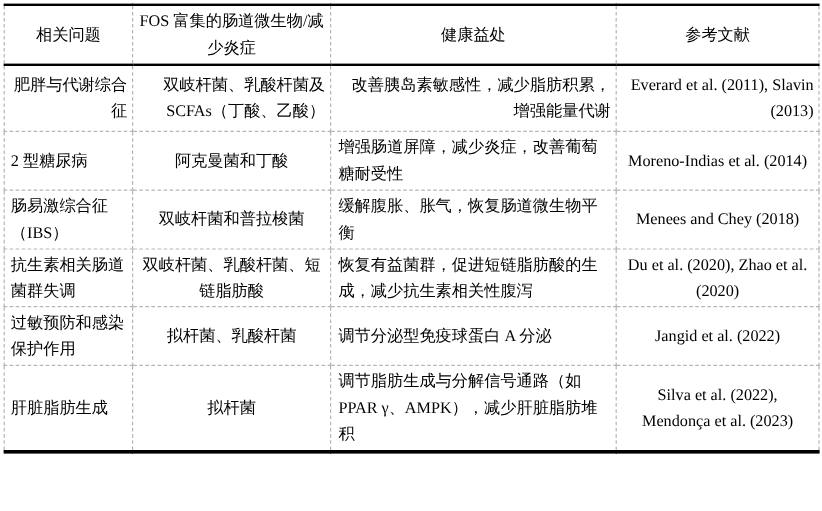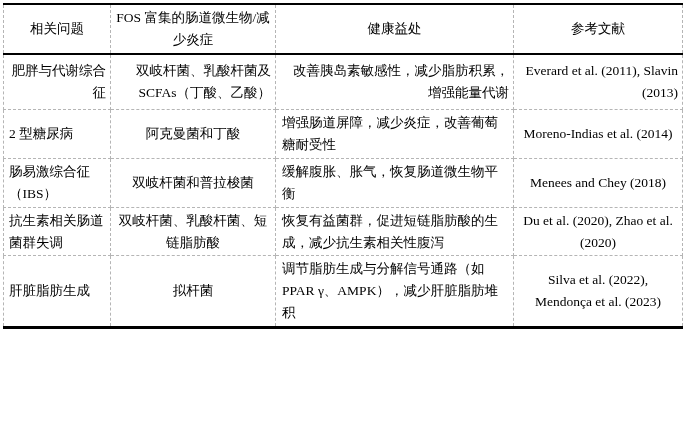--- a/index.html
+++ b/index.html
@@ -88,20 +88,26 @@
         <td class="cell-benefits">缓解腹胀、胀气，恢复肠道微生物平衡</td>
         <td class="cell-refs">Menees and Chey (2018)</td>
       </tr>
       <tr>
         <td class="cell-issue">抗生素相关肠道菌群失调</td>
         <td class="cell-microbes">双岐杆菌、乳酸杆菌、短链脂肪酸</td>
         <td class="cell-benefits">恢复有益菌群，促进短链脂肪酸的生成，减少抗生素相关性腹泻</td>
         <td class="cell-refs">Du et al. (2020), Zhao et al. (2020)</td>
       </tr>
       <tr>
+        <td class="cell-issue">过敏预防和感染保护作用</td>
+        <td class="cell-microbes">拟杆菌、乳酸杆菌</td>
+        <td class="cell-benefits">调节分泌型免疫球蛋白 A 分泌</td>
+        <td class="cell-refs">Jangid et al. (2022)</td>
+      </tr>
+      <tr>
         <td class="cell-issue">肝脏脂肪生成</td>
         <td class="cell-microbes">拟杆菌</td>
         <td class="cell-benefits">调节脂肪生成与分解信号通路（如 PPAR γ、AMPK），减少肝脏脂肪堆积</td>
         <td class="cell-refs">Silva et al. (2022), Mendonça et al. (2023)</td>
       </tr>
     </tbody>
   </table>
 </div>
 
 </body></html>

